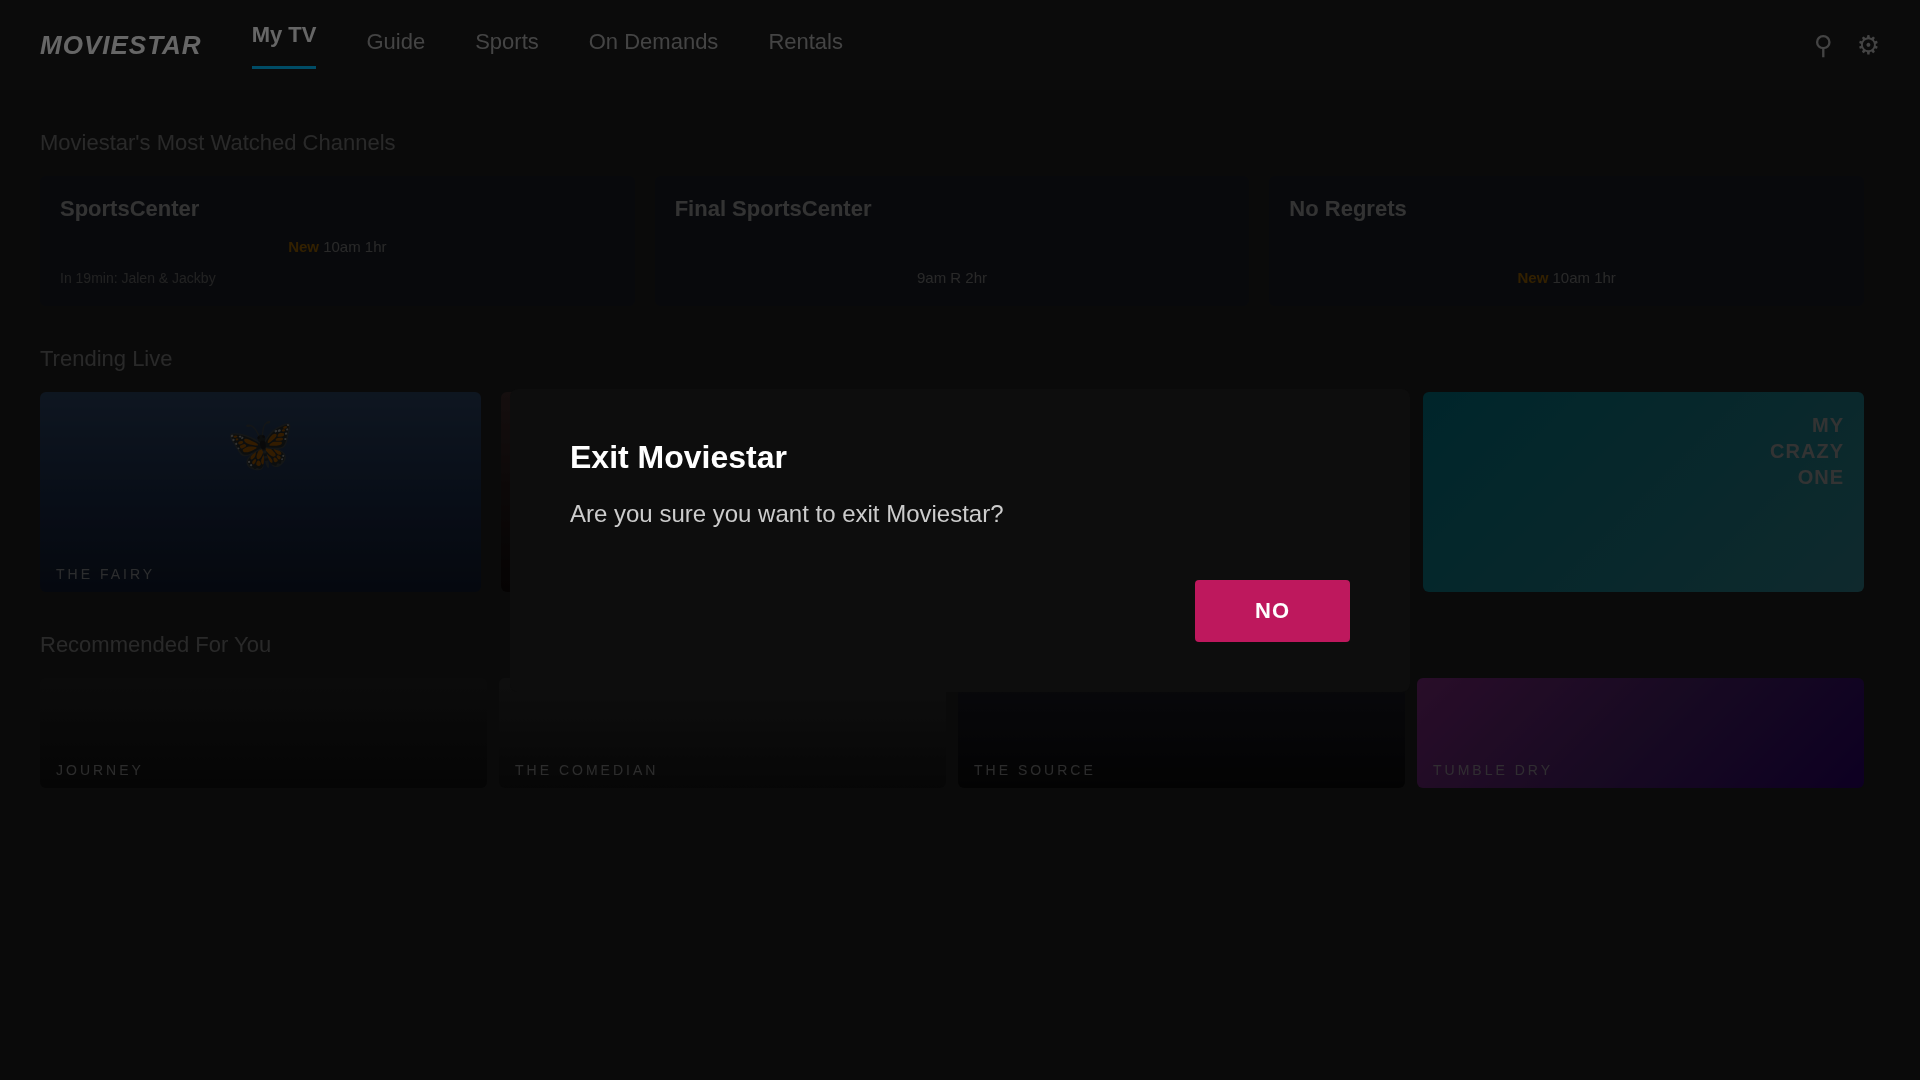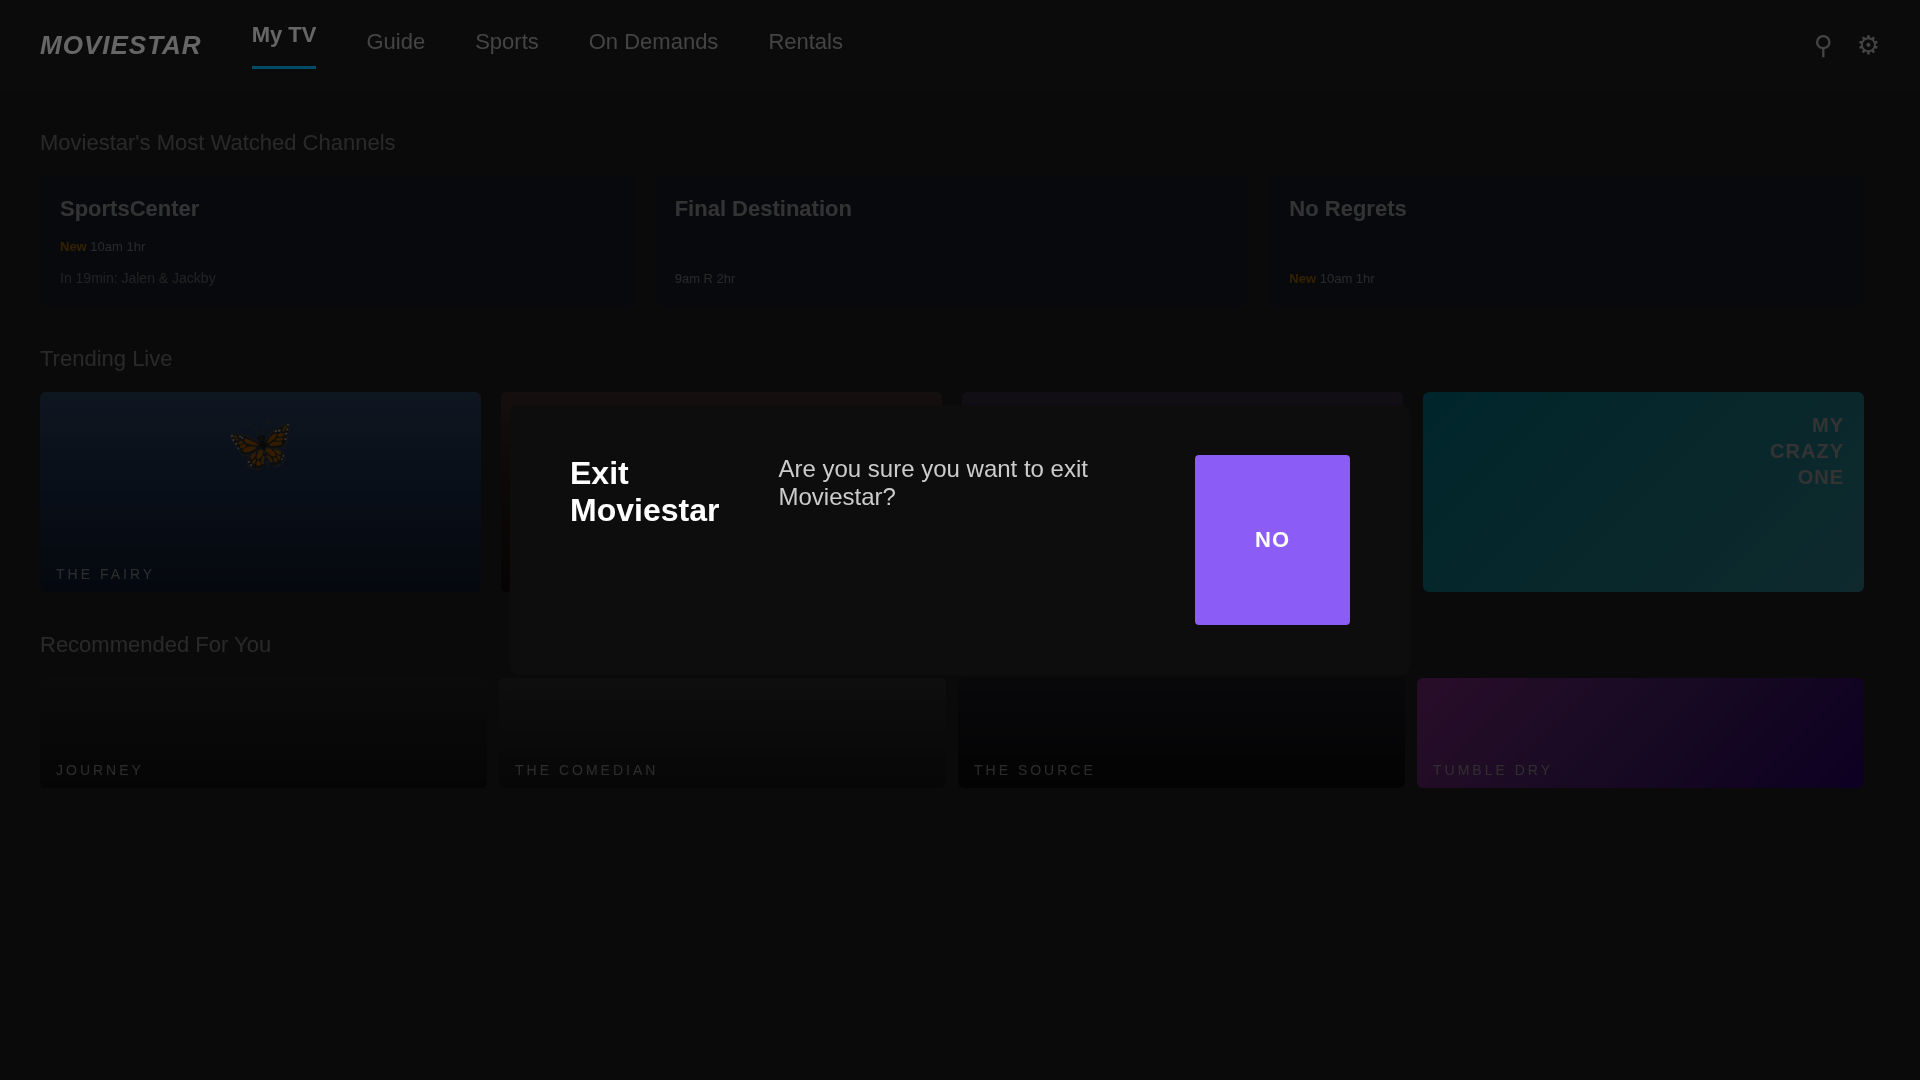--- a/index.html
+++ b/index.html
@@ -96,22 +96,23 @@
       justify-content: space-between;
     }
 
     .channel-title {
       font-size: 22px;
       font-weight: bold;
       color: #ffffff;
     }
 
     .channel-info {
-      font-size: 13px;
+      font-size: 15px;
       color: #cccccc;
+      text-align: center;
     }
 
     .channel-info .new-badge {
       color: #ffa500;
       font-weight: bold;
     }
 
     .channel-next {
       font-size: 14px;
       color: #aaaaaa;
@@ -196,20 +197,21 @@
       z-index: 100;
     }
 
     .modal {
       background: #0d0d0d;
       border-radius: 8px;
       padding: 50px 60px 50px 60px;
       width: 900px;
       min-height: 270px;
       display: flex;
+      flex-direction: column;
       justify-content: center;
     }
 
     .modal-title {
       font-size: 32px;
       font-weight: bold;
       color: #ffffff;
       margin-bottom: 24px;
     }
 
@@ -219,21 +221,21 @@
       margin-bottom: 52px;
     }
 
     .modal-buttons {
       display: flex;
       justify-content: flex-end;
       gap: 20px;
     }
 
     .btn-no {
-      background-color: #8b5cf6;
+      background-color: #be185d;
       color: #ffffff;
       border: none;
       font-size: 22px;
       font-weight: bold;
       padding: 18px 60px;
       border-radius: 4px;
       cursor: pointer;
       letter-spacing: 1px;
     }
 
@@ -288,21 +290,21 @@
     <div class="channels-row">
       <div class="channel-card">
         <div class="channel-title">SportsCenter</div>
         <div class="channel-info">
           <span class="new-badge">New</span>
           <span>10am 1hr</span>
         </div>
         <div class="channel-next">In 19min: Jalen &amp; Jackby</div>
       </div>
       <div class="channel-card">
-        <div class="channel-title">Final Destination</div>
+        <div class="channel-title">Final SportsCenter</div>
         <div class="channel-info">
           <span>9am R 2hr</span>
         </div>
       </div>
       <div class="channel-card">
         <div class="channel-title">No Regrets</div>
         <div class="channel-info">
           <span class="new-badge">New</span>
           <span>10am 1hr</span>
         </div>

